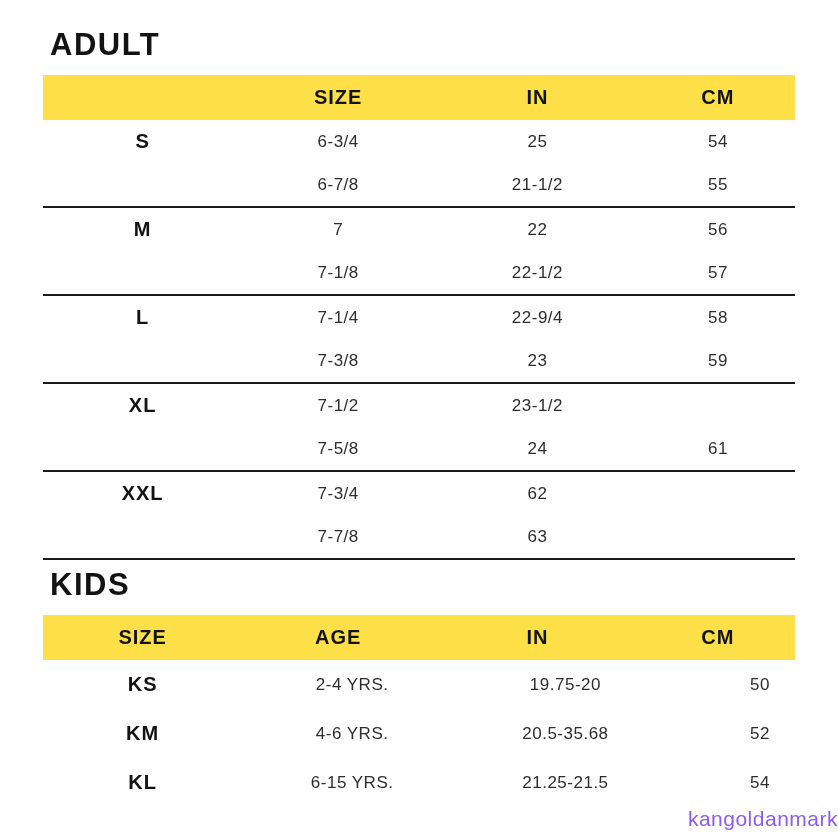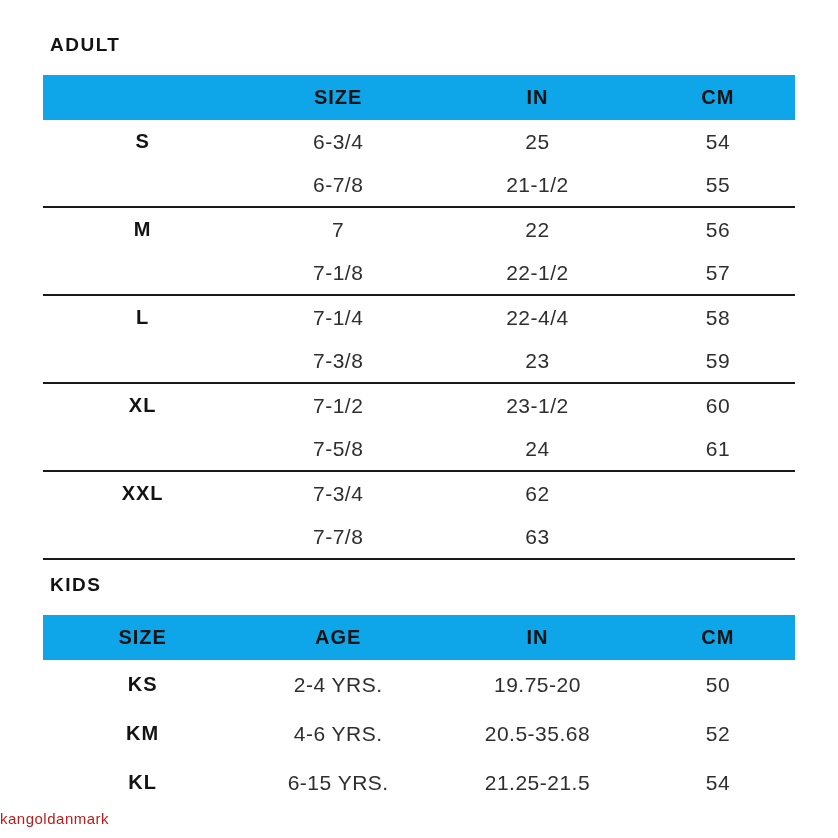--- a/index.html
+++ b/index.html
@@ -7,69 +7,69 @@
   body {
     width: 838px;
     height: 838px;
     font-family: "Liberation Sans", "DejaVu Sans", sans-serif;
     color: #2e2e2e;
     overflow: hidden;
     position: relative;
   }
   .section-title {
     margin: 30px 0 0 50px;
-    font-size: 19px;
+    font-size: 31px;
     line-height: 30px;
     font-weight: 800;
     letter-spacing: 1.5px;
     color: #131313;
   }
   .table {
     margin: 0 43px;
     width: 752px;
   }
   .trow {
     display: grid;
     grid-template-columns: 26.5% 25.5% 27.5% 20.5%;
     align-items: center;
   }
   .thead {
     margin-top: 15px;
     height: 45px;
-    background: #0ea5e9;
+    background: #fde047;
   }
   .thead .hcell {
     font-weight: 800;
     font-size: 20px;
     letter-spacing: 1px;
     color: #131313;
     text-align: center;
   }
   .cell {
     text-align: center;
-    font-size: 21px;
+    font-size: 17px;
     letter-spacing: 0.5px;
     color: #2e2e2e;
   }
   .cell.label {
     font-weight: 800;
     font-size: 20px;
     letter-spacing: 1px;
     color: #131313;
   }
   .adult-group {
     border-bottom: 2px solid #1a1a1a;
   }
   .adult-group .trow { height: 43px; }
-  .kids-table .trow.body-row { height: 49px; }
+  .kids-table .trow.body-row { height: 49px; gap: 14px; }
   .watermark {
-    text-align: left;
-    font-size: 15px;
+    text-align: right;
+    font-size: 21px;
     letter-spacing: 0.5px;
-    color: #b91c1c;
+    color: #8b5cf6;
     margin-top: 0px;
     line-height: 24px;
   }
   .kids-title { margin-top: 10px; }
 </style>
 </head>
 <body>
 
 <h1 class="section-title">ADULT</h1>
 
@@ -109,37 +109,36 @@
       <div class="cell">7-1/8</div>
       <div class="cell">22-1/2</div>
       <div class="cell">57</div>
     </div>
   </div>
 
   <div class="adult-group">
     <div class="trow">
       <div class="cell label">L</div>
       <div class="cell">7-1/4</div>
-      <div class="cell">22-4/4</div>
+      <div class="cell">22-9/4</div>
       <div class="cell">58</div>
     </div>
     <div class="trow">
       <div class="cell label"></div>
       <div class="cell">7-3/8</div>
       <div class="cell">23</div>
       <div class="cell">59</div>
     </div>
   </div>
 
   <div class="adult-group">
     <div class="trow">
       <div class="cell label">XL</div>
       <div class="cell">7-1/2</div>
       <div class="cell">23-1/2</div>
-      <div class="cell">60</div>
     </div>
     <div class="trow">
       <div class="cell label"></div>
       <div class="cell">7-5/8</div>
       <div class="cell">24</div>
       <div class="cell">61</div>
     </div>
   </div>
 
   <div class="adult-group">

